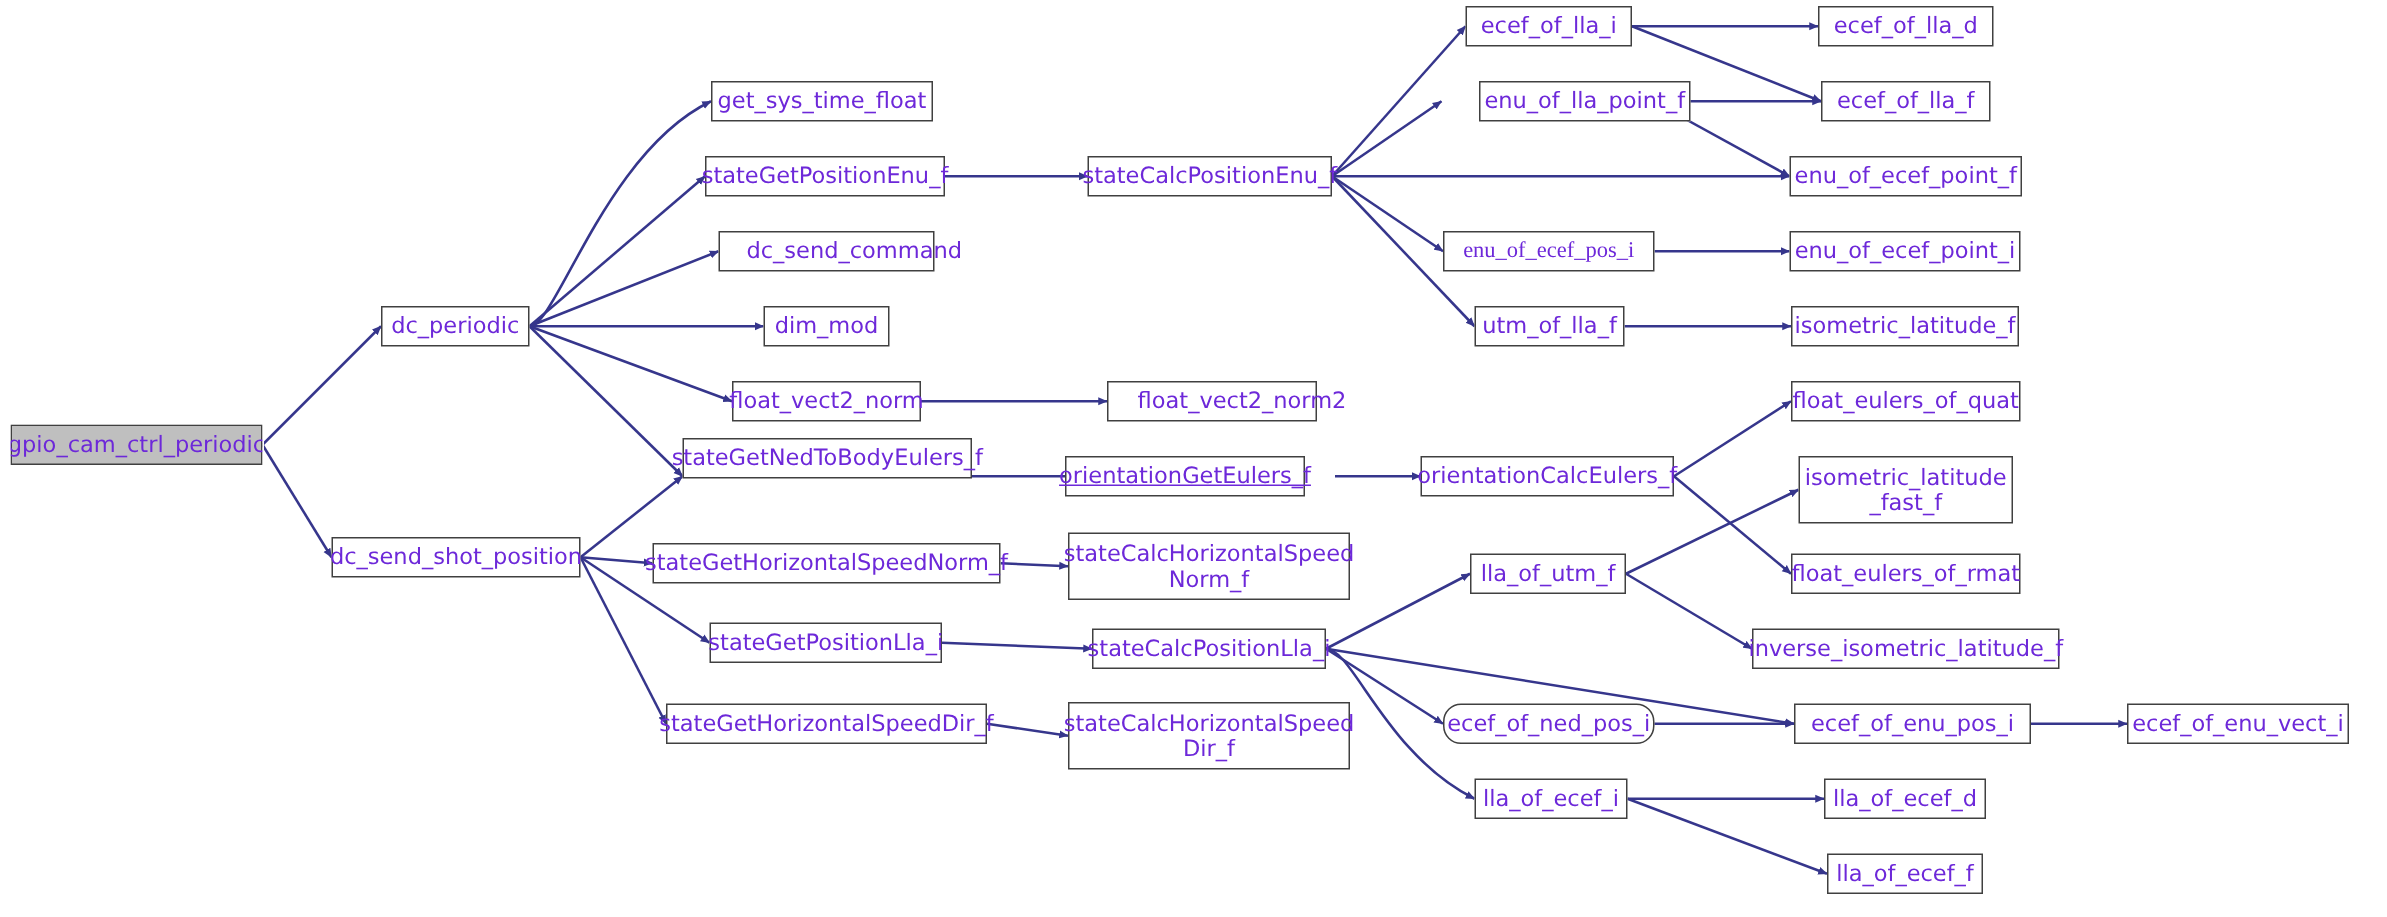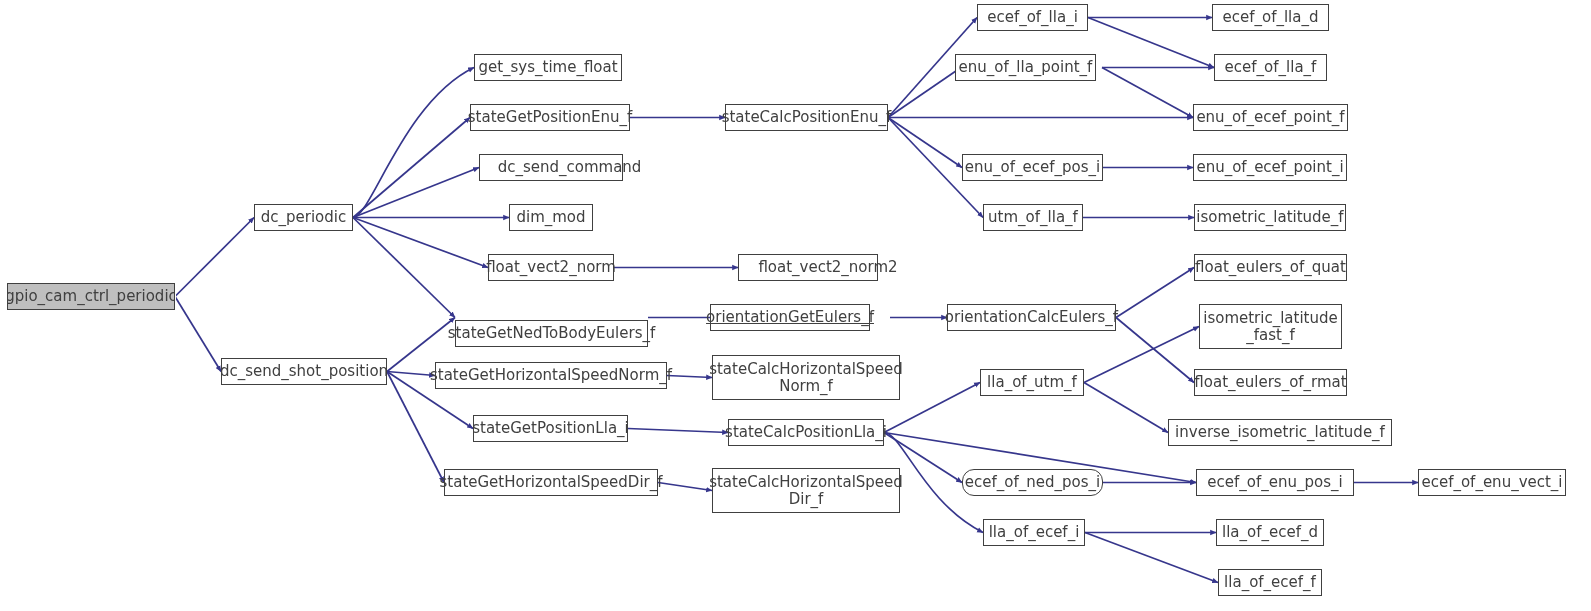--- a/index.html
+++ b/index.html
@@ -11,21 +11,21 @@
     background:#ffffff;
     font-family:"DejaVu Sans","Liberation Sans",sans-serif;
     overflow:hidden;
   }
   #edges{position:absolute;left:0;top:0;width:1591px;height:611px;}
   .node{
     position:absolute;
     box-sizing:border-box;
     border:1px solid #404040;
     background:#ffffff;
-    color:#404040;
+    color:#6d28d9;
     font-size:15px;
     line-height:1.08;
     display:flex;
     align-items:center;
     justify-content:center;
     text-align:center;
     white-space:pre-line;
     letter-spacing:0px;
     z-index:5;
   }
@@ -90,48 +90,48 @@
     </svg>
   <div id="nodes">
       <div class="node root" style="left: 7px; top: 283px; width: 168px; height: 27px;">gpio_cam_ctrl_periodic</div>
       <div class="node" style="left: 254px; top: 204px; width: 99px; height: 27px;">dc_periodic</div>
       <div class="node" style="left: 221px; top: 358px; width: 166px; height: 27px;">dc_send_shot_position</div>
       <div class="node" style="left: 474px; top: 54px; width: 148px; height: 27px;">get_sys_time_float</div>
       <div class="node" style="left: 470px; top: 104px; width: 160px; height: 27px;">stateGetPositionEnu_f</div>
       <div class="node" style="left: 479px; top: 154px; width: 144px; height: 27px; padding-left: 37px;">dc_send_command</div>
       <div class="node" style="left: 509px; top: 204px; width: 84px; height: 27px;">dim_mod</div>
       <div class="node" style="left: 488px; top: 254px; width: 126px; height: 27px;">float_vect2_norm</div>
-      <div class="node" style="left: 455px; top: 320px; width: 193px; height: 27px; text-align: center;">stateGetNedToBodyEulers_f</div>
+      <div class="node" style="left: 455px; top: 292px; width: 193px; height: 27px; text-align: center;">stateGetNedToBodyEulers_f</div>
       <div class="node" style="left: 435px; top: 362px; width: 232px; height: 27px;">stateGetHorizontalSpeedNorm_f</div>
       <div class="node" style="left: 473px; top: 415px; width: 155px; height: 27px;">stateGetPositionLla_i</div>
       <div class="node" style="left: 444px; top: 469px; width: 214px; height: 27px;">stateGetHorizontalSpeedDir_f</div>
       <div class="node" style="left: 725px; top: 104px; width: 163px; height: 27px;">stateCalcPositionEnu_f</div>
       <div class="node" style="left: 738px; top: 254px; width: 140px; height: 27px; padding-left: 40px;">float_vect2_norm2</div>
       <div class="node" style="left: 710px; top: 304px; width: 160px; height: 27px; text-decoration: underline;">orientationGetEulers_f</div>
       <div class="node" style="left: 712px; top: 355px; width: 188px; height: 45px;">stateCalcHorizontalSpeed
 Norm_f</div>
       <div class="node" style="left: 728px; top: 419px; width: 156px; height: 27px;">stateCalcPositionLla_i</div>
       <div class="node" style="left: 712px; top: 468px; width: 188px; height: 45px;">stateCalcHorizontalSpeed
 Dir_f</div>
       <div class="node" style="left: 977px; top: 4px; width: 111px; height: 27px;">ecef_of_lla_i</div>
-      <div class="node" style="left: 955px; top: 54px; width: 141px; height: 27px;">enu_of_lla_point_f</div>
-      <div class="node" style="left: 962px; top: 154px; width: 141px; height: 27px;">enu_of_ecef_pos_i</div>
+      <div class="node" style="left: 986px; top: 54px; width: 141px; height: 27px;">enu_of_lla_point_f</div>
+      <div class="node" style="left: 962px; top: 154px; width: 141px; height: 27px; font-family: Liberation Serif, serif;">enu_of_ecef_pos_i</div>
       <div class="node" style="left: 983px; top: 204px; width: 100px; height: 27px;">utm_of_lla_f</div>
       <div class="node" style="left: 947px; top: 304px; width: 169px; height: 27px;">orientationCalcEulers_f</div>
       <div class="node" style="left: 980px; top: 369px; width: 104px; height: 27px;">lla_of_utm_f</div>
       <div class="node" style="left: 962px; top: 469px; width: 141px; height: 27px; border-radius: 12px;">ecef_of_ned_pos_i</div>
       <div class="node" style="left: 983px; top: 519px; width: 102px; height: 27px;">lla_of_ecef_i</div>
       <div class="node" style="left: 1212px; top: 4px; width: 117px; height: 27px;">ecef_of_lla_d</div>
       <div class="node" style="left: 1214px; top: 54px; width: 113px; height: 27px;">ecef_of_lla_f</div>
       <div class="node" style="left: 1193px; top: 104px; width: 155px; height: 27px;">enu_of_ecef_point_f</div>
       <div class="node" style="left: 1193px; top: 154px; width: 154px; height: 27px;">enu_of_ecef_point_i</div>
       <div class="node" style="left: 1194px; top: 204px; width: 152px; height: 27px;">isometric_latitude_f</div>
       <div class="node" style="left: 1194px; top: 254px; width: 153px; height: 27px;">float_eulers_of_quat</div>
       <div class="node" style="left: 1199px; top: 304px; width: 143px; height: 45px;">isometric_latitude
 _fast_f</div>
       <div class="node" style="left: 1194px; top: 369px; width: 153px; height: 27px;">float_eulers_of_rmat</div>
-      <div class="node" style="left: 1168px; top: 419px; width: 224px; height: 27px;">inverse_isometric_latitude_f</div>
+      <div class="node" style="left: 1168px; top: 419px; width: 205px; height: 27px;">inverse_isometric_latitude_f</div>
       <div class="node" style="left: 1196px; top: 469px; width: 158px; height: 27px;">ecef_of_enu_pos_i</div>
       <div class="node" style="left: 1216px; top: 519px; width: 108px; height: 27px;">lla_of_ecef_d</div>
       <div class="node" style="left: 1218px; top: 569px; width: 104px; height: 27px;">lla_of_ecef_f</div>
       <div class="node" style="left: 1418px; top: 469px; width: 148px; height: 27px;">ecef_of_enu_vect_i</div>
     </div>
 </div>
 
 </body></html>

